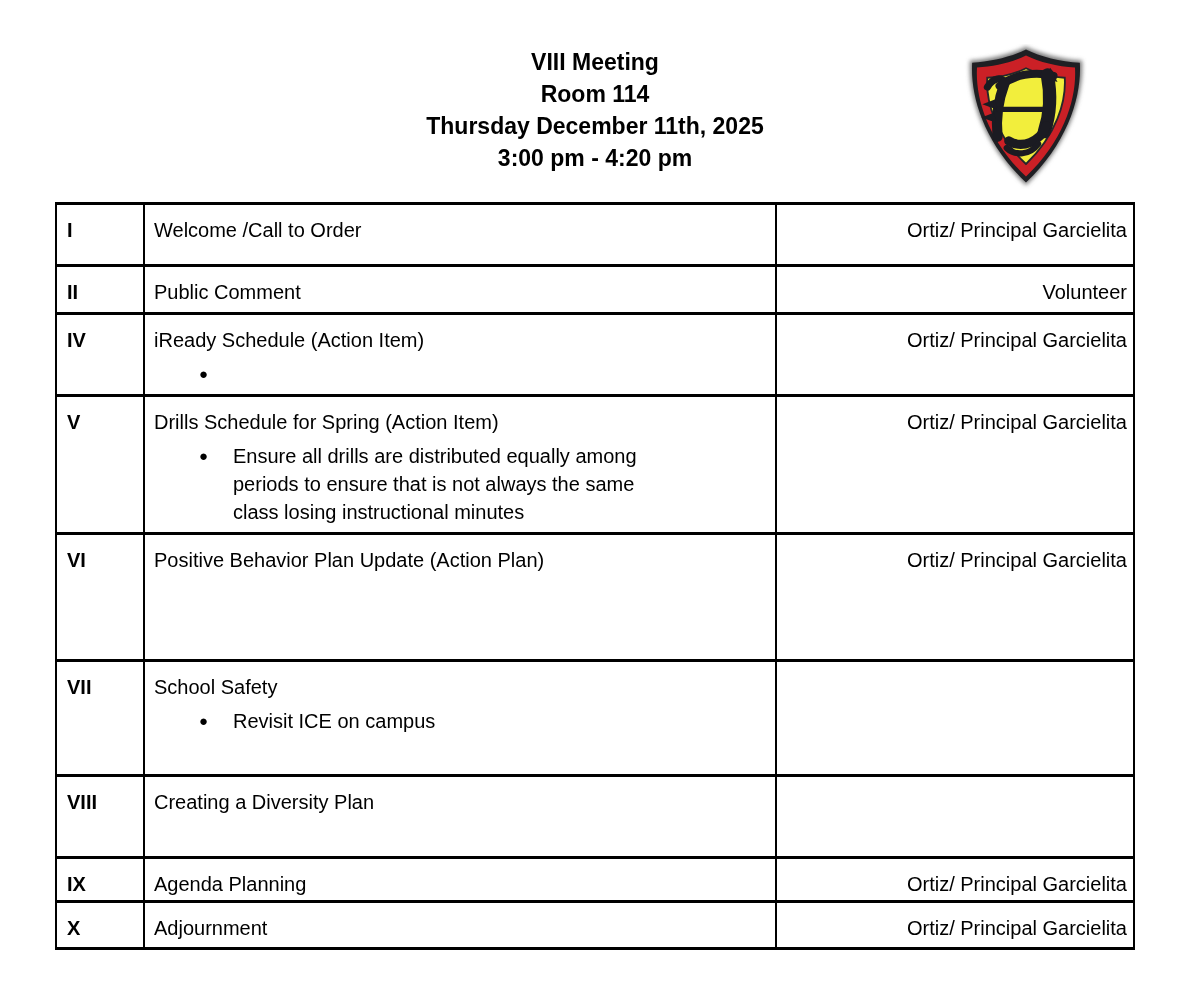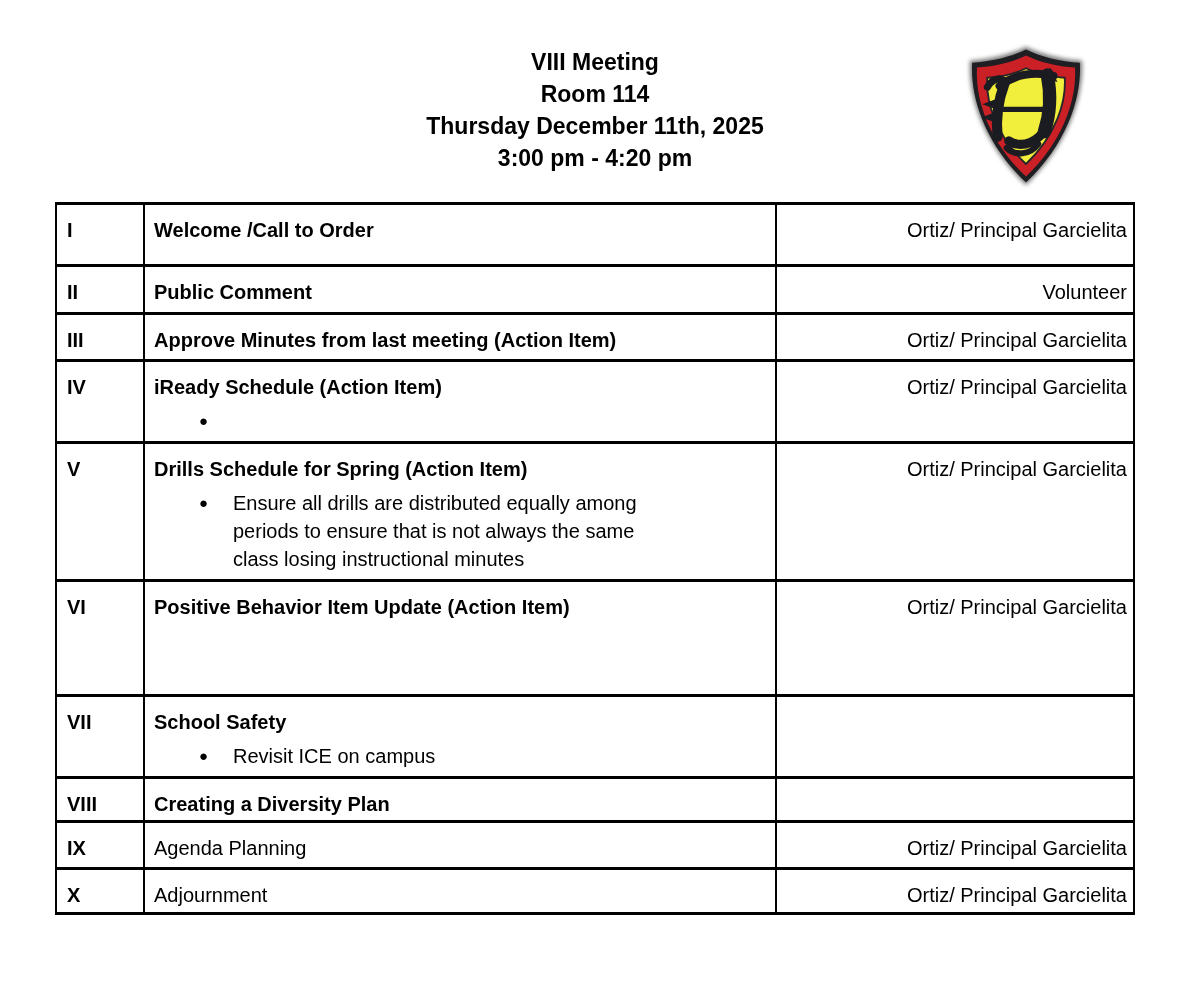--- a/index.html
+++ b/index.html
@@ -44,21 +44,21 @@
     vertical-align: top;
     font-size: 20px;
     line-height: 28px;
     padding: 11px 6px 0 10px;
     overflow: hidden;
   }
   td.col-title { padding-left: 9px; }
   td.col-presenter { padding-left: 11px; text-align: right; }
 
   .numeral { font-weight: 700; }
-  .item-title { font-weight: 700; }
+  .item-title { font-weight: 400; }
   .item-title.normal { font-weight: 400; }
 
   .bullets { list-style: none; margin: 6px; padding: 0; }
   .bullets li {
     position: relative;
     padding-left: 73px;
     min-height: 28px;
     max-width: 440px;
   }
   .bullets li::before {
@@ -144,30 +144,20 @@
         <span class="numeral">II</span>
       </td>
       <td class="col-title">
         <div class="item-title">Public Comment</div>
 
       </td>
       <td class="col-presenter">Volunteer</td>
     </tr>
         <tr>
       <td class="col-num">
-        <span class="numeral">III</span>
-      </td>
-      <td class="col-title">
-        <div class="item-title">Approve Minutes from last meeting (Action Item)</div>
-
-      </td>
-      <td class="col-presenter">Ortiz/ Principal Garcielita</td>
-    </tr>
-        <tr>
-      <td class="col-num">
         <span class="numeral">IV</span>
       </td>
       <td class="col-title">
         <div class="item-title">iReady Schedule (Action Item)</div>
         <ul class="bullets">
               <li><span></span></li>
             </ul>
       </td>
       <td class="col-presenter">Ortiz/ Principal Garcielita</td>
     </tr>
@@ -181,21 +171,21 @@
               <li><span>Ensure all drills are distributed equally among periods to ensure that is not always the same class losing instructional minutes</span></li>
             </ul>
       </td>
       <td class="col-presenter">Ortiz/ Principal Garcielita</td>
     </tr>
         <tr>
       <td class="col-num">
         <span class="numeral">VI</span>
       </td>
       <td class="col-title">
-        <div class="item-title">Positive Behavior Item Update (Action Item)</div>
+        <div class="item-title">Positive Behavior Plan Update (Action Plan)</div>
 
       </td>
       <td class="col-presenter">Ortiz/ Principal Garcielita</td>
     </tr>
         <tr>
       <td class="col-num">
         <span class="numeral">VII</span>
       </td>
       <td class="col-title">
         <div class="item-title">School Safety</div>

